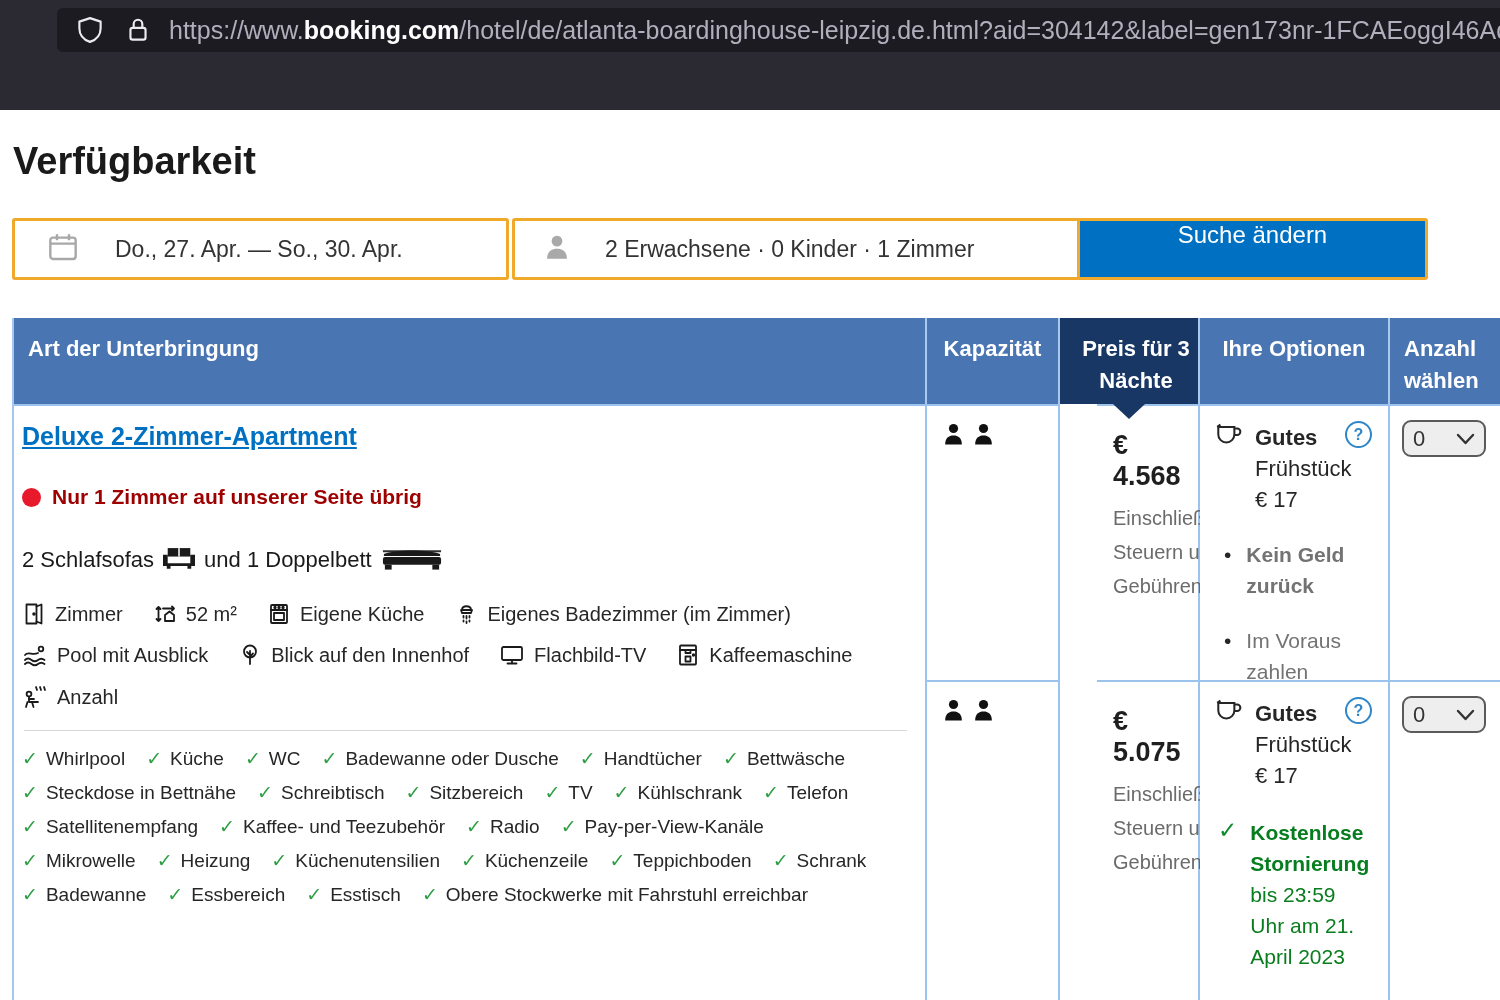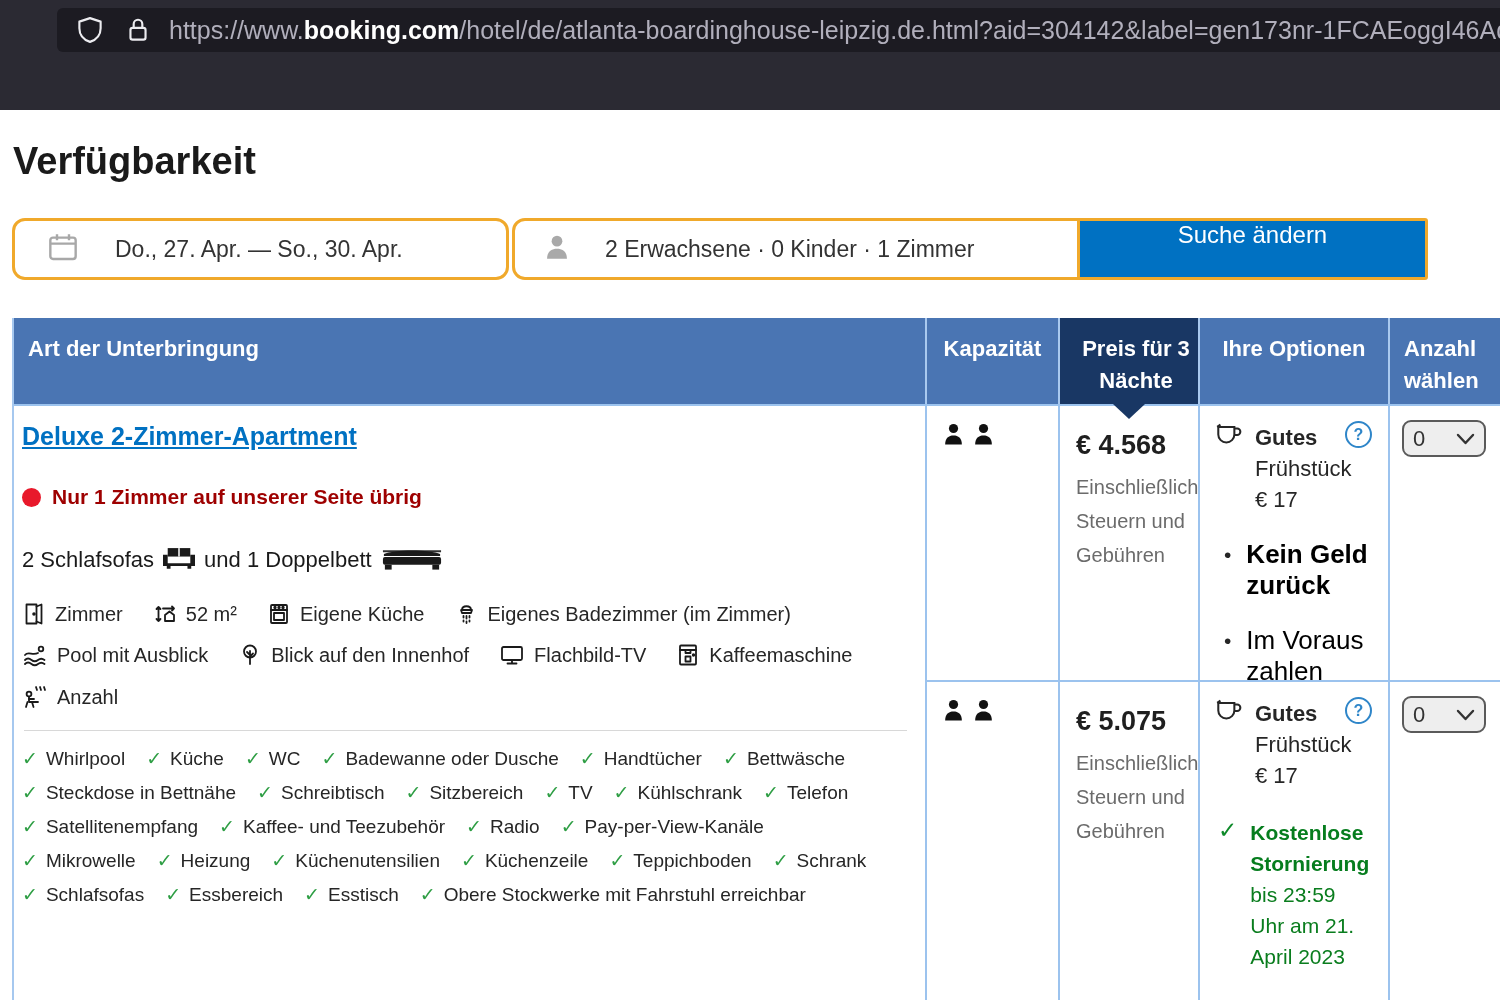--- a/index.html
+++ b/index.html
@@ -14,21 +14,21 @@
             background:#1c1b22; border-radius:6px; display:flex; align-items:center; overflow:hidden; }
   .urlbar .icn { flex:0 0 auto; display:flex; align-items:center; }
   .url-text { margin-left:18px; font-size:25px; color:#b1afbc; white-space:nowrap; overflow:hidden; }
   .url-text .domain { color:#ffffff; font-weight:600; }
 
   
   .page-title { position:absolute; left:13px; top:140px; font-size:38px; font-weight:700; color:#1a1a1a; }
 
   
   .sfield { position:absolute; top:218px; height:62px; background:#fff;
-            border:3px solid #f0a92b; border-radius:13px; display:flex; align-items:center; }
+            border:3px solid #f0a92b; border-radius:3px; display:flex; align-items:center; }
   .date-field { left:12px; width:497px; }
   .occ-field  { left:512px; width:606px; }
   .search-btn { position:absolute; top:218px; left:1077px; width:351px; height:62px;
                 background:#0071c2; border:3px solid #f0a92b; border-radius:3px;
                 display:flex; align-items:flex-start; justify-content:center; cursor:pointer; }
   .search-btn span { color:#fff; font-size:24px; }
   .date-field .icn { margin-left:32px; }
   .date-field .txt { margin-left:36px; font-size:23px; color:#333; }
   .occ-field .icn { margin-left:28px; }
   .occ-field .txt { margin-left:34px; font-size:23px; color:#333; }
@@ -64,33 +64,33 @@
   .feature .ficon { display:flex; align-items:center; }
   .room-divider { height:1px; background:#d8d8d8; margin:20px 6px 16px 2px; }
   .amenity-line { display:flex; gap:21px; margin-bottom:11px; }
   .amenity { display:flex; gap:8px; font-size:19px; color:#262626; white-space:nowrap; align-items:baseline; }
   .check { color:#2e9e44; font-family:"DejaVu Sans", sans-serif; font-size:19px; }
 
   
   .cell-capacity { padding:16px 0 0 14px; display:flex; gap:5px; align-items:flex-start; }
 
   
-  .cell-price { padding:24px 0 13px 16px; }
+  .cell-price { padding:24px 0 13px 16px;margin-left:37px; }
   .price-amount { font-size:27px; font-weight:700; color:#1f1f1f; }
   .price-note { margin-top:9px; font-size:20px; color:#6b6b6b; line-height:34px; width:132px; }
 
   
   .cell-options { position:relative; padding:16px 0 0 14px; }
   .breakfast { display:flex; gap:11px; }
   .bf-text { width:112px; font-size:22px; line-height:31px; color:#262626; }
   .help { position:absolute; top:15px; right:16px; width:27px; height:27px; border:2px solid #2f86c9;
           border-radius:50%; color:#2f86c9; font-size:16px; font-weight:700;
           display:flex; align-items:center; justify-content:center; cursor:pointer; }
   .cond { display:flex; gap:15px; margin-top:24px; padding-left:10px;
-          font-size:26px; line-height:31px; color:#000000; }
+          font-size:21px; line-height:31px; color:#737373; }
   .cond::before { content:"•"; color:#262626; font-size:21px; }
   .cond-text { width:124px; }
   .cancel { display:flex; gap:13px; margin-top:26px; padding-left:4px; }
   .cancel-check { color:#0e8a2a; font-family:"DejaVu Sans", sans-serif; font-size:23px; font-weight:700; }
   .cancel-text { width:120px; font-size:21px; line-height:31px; color:#0a7d1e; }
   .cancel-text .bold { color:#067d1e; }
 
   
   .cell-amount { padding:14px 0 0 12px; }
   .qty { width:84px; height:37px; background:#eeeeee; border:2px solid #5a5a5a; border-radius:9px;
@@ -381,21 +381,21 @@
             <span>Teppichboden</span>
           </span>
           <span class="amenity">
             <span class="check">✓</span>
             <span>Schrank</span>
           </span>
         </div>
         <div class="amenity-line">
           <span class="amenity">
             <span class="check">✓</span>
-            <span>Schlafsofas</span>
+            <span>Badewanne</span>
           </span>
           <span class="amenity">
             <span class="check">✓</span>
             <span>Essbereich</span>
           </span>
           <span class="amenity">
             <span class="check">✓</span>
             <span>Esstisch</span>
           </span>
           <span class="amenity">

